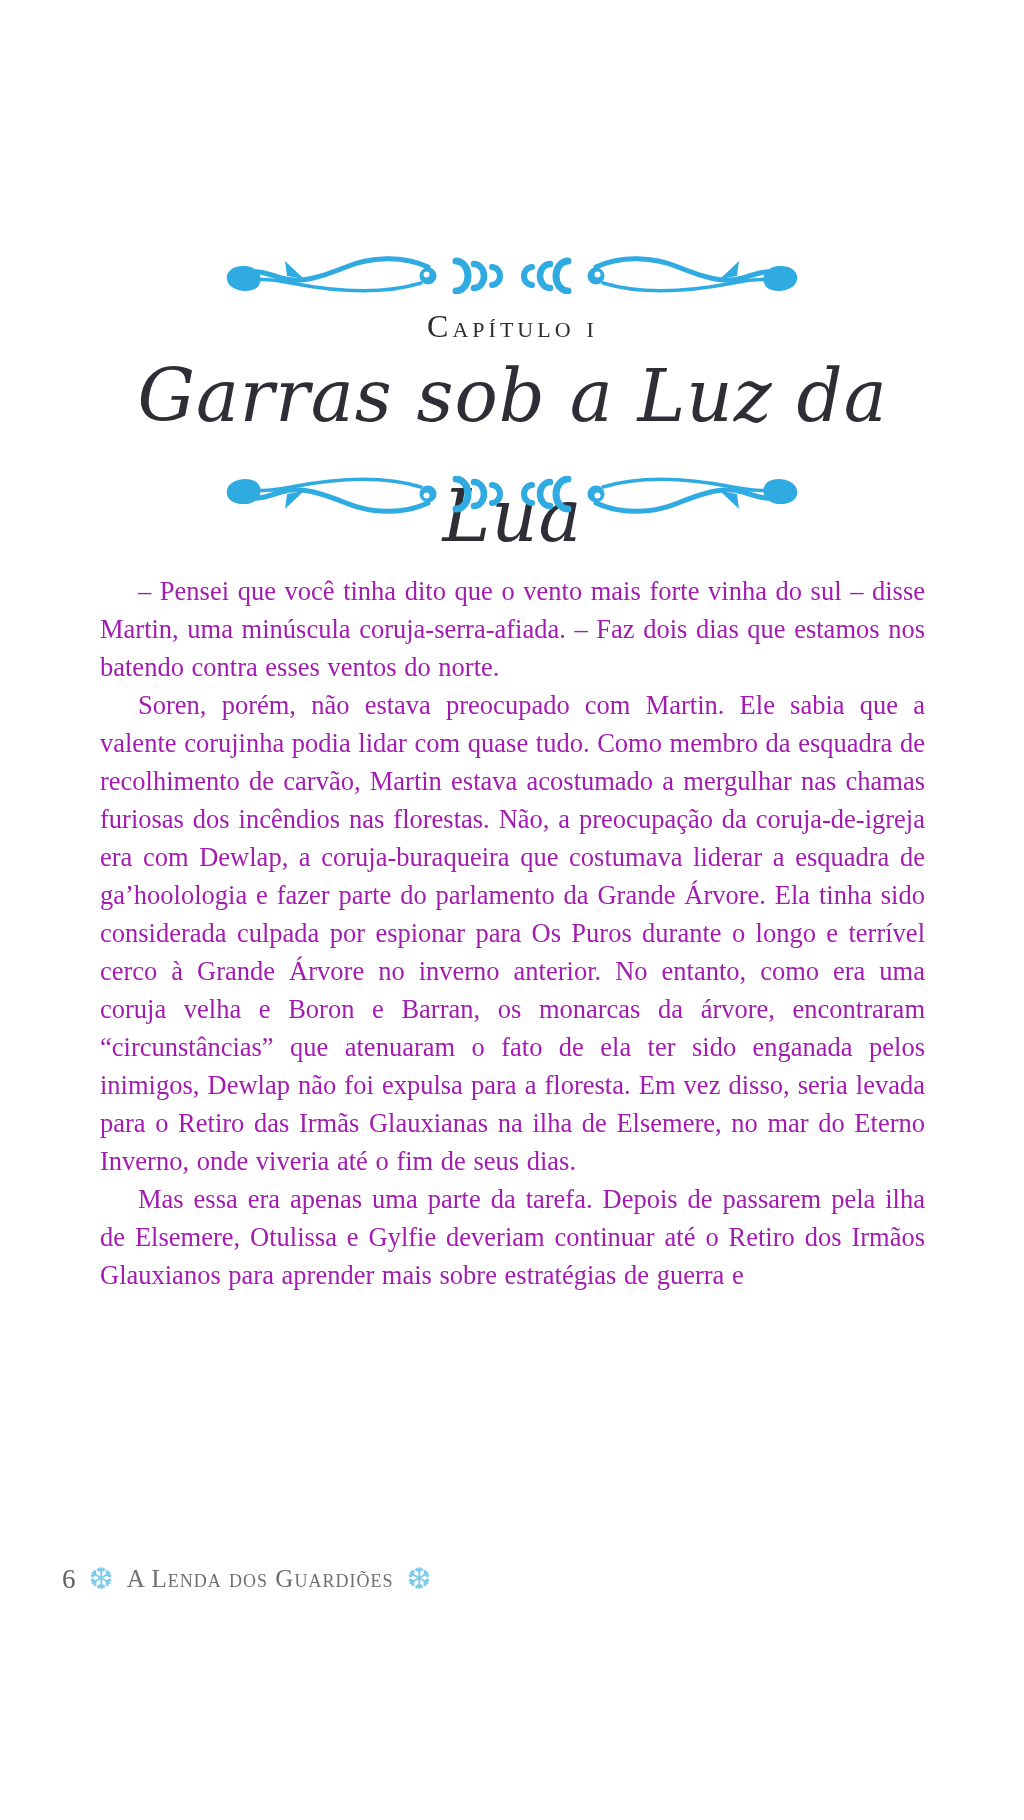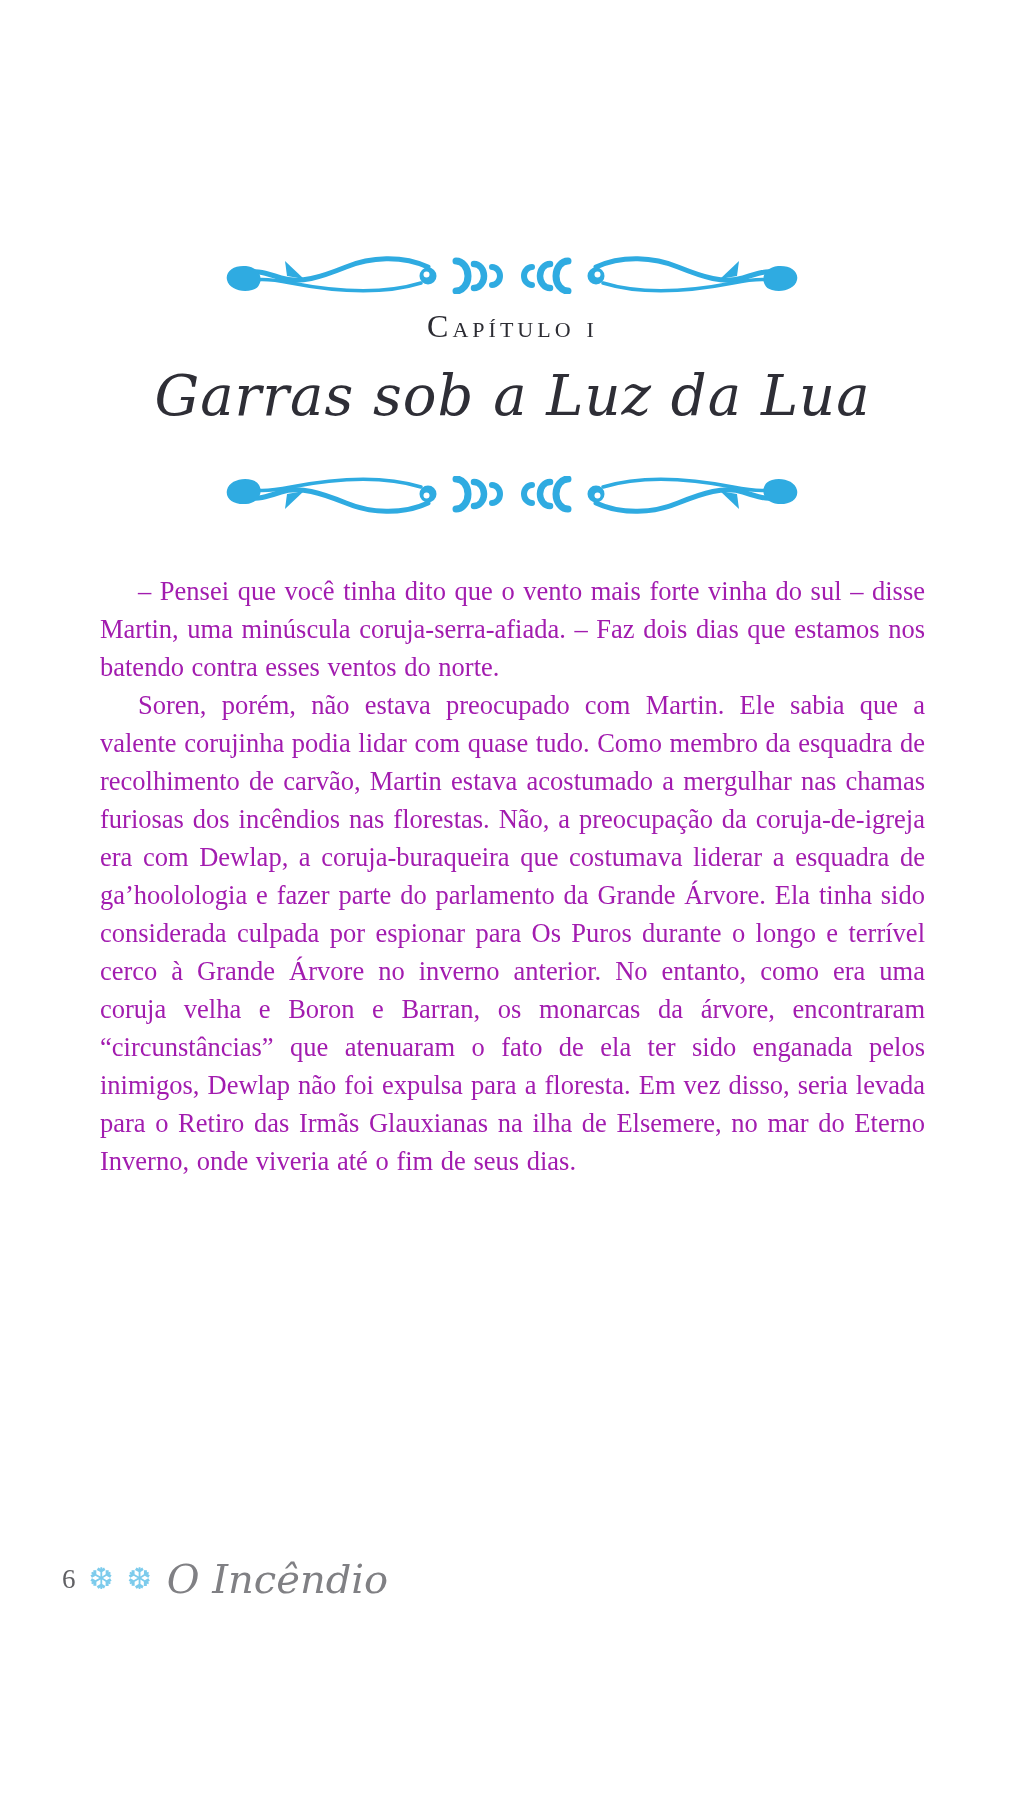--- a/index.html
+++ b/index.html
@@ -26,21 +26,21 @@
     font-size: 32px;
     letter-spacing: 4px;
     color: #2c2c33;
   }
   .chapter-title {
     position: absolute;
     top: 336px; left: 60px; width: 905px;
     text-align: center;
     font-style: italic;
     font-family: "DejaVu Serif", serif;
-    font-size: 56px;
+    font-size: 72px;
     letter-spacing: 1px;
     color: #2e2e36;
     line-height: 120px;
   }
 
   
   .body-text {
     position: absolute;
     top: 572px; left: 100px; width: 825px;
     font-size: 26.5px;
@@ -118,22 +118,23 @@
   <svg class="flourish flourish-bottom" viewBox="0 0 580 40" aria-hidden="true">
     <g transform="translate(0,40) scale(1,-1)">
       <use href="#flourish-half"></use>
       <use href="#flourish-half" transform="translate(580,0) scale(-1,1)"></use>
     </g>
   </svg>
 
   <div class="body-text">
     <p>– Pensei que você tinha dito que o vento mais forte vinha do sul – disse Martin, uma minúscula coruja-serra-afiada. – Faz dois dias que estamos nos batendo contra esses ventos do norte.</p>
     <p>Soren, porém, não estava preocupado com Martin. Ele sabia que a valente corujinha podia lidar com quase tudo. Como membro da esquadra de recolhimento de carvão, Martin estava acostumado a mergulhar nas chamas furiosas dos incêndios nas florestas. Não, a preocupação da coruja-de-igreja era com Dewlap, a coruja-buraqueira que costumava liderar a esquadra de ga’hoolologia e fazer parte do parlamento da Grande Árvore. Ela tinha sido considerada culpada por espionar para Os Puros durante o longo e terrível cerco à Grande Árvore no inverno anterior. No entanto, como era uma coruja velha e Boron e Barran, os monarcas da árvore, encontraram “circunstâncias” que atenuaram o fato de ela ter sido enganada pelos inimigos, Dewlap não foi expulsa para a floresta. Em vez disso, seria levada para o Retiro das Irmãs Glauxianas na ilha de Elsemere, no mar do Eterno Inverno, onde viveria até o fim de seus dias.</p>
+    <p>Mas essa era apenas uma parte da tarefa. Depois de passarem pela ilha de Elsemere, Otulissa e Gylfie deveriam continuar até o Retiro dos Irmãos Glauxianos para aprender mais sobre estratégias de guerra e</p>
   </div>
 
   <div class="footer">
     <span class="page-number">6</span>
     <span class="snowflake">❆</span>
+    <span class="series-title">A Lenda dos Guardiões</span>
     <span class="snowflake">❆</span>
-    <span class="book-title">O Incêndio</span>
   </div>
 
 </div>
 
 </body></html>

